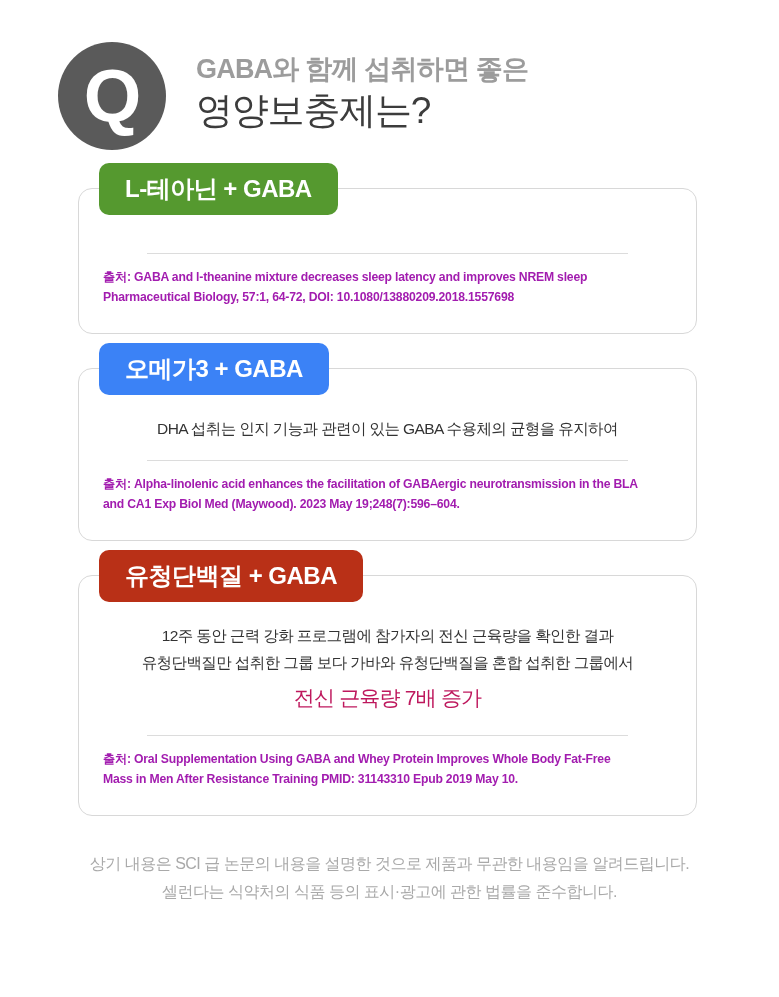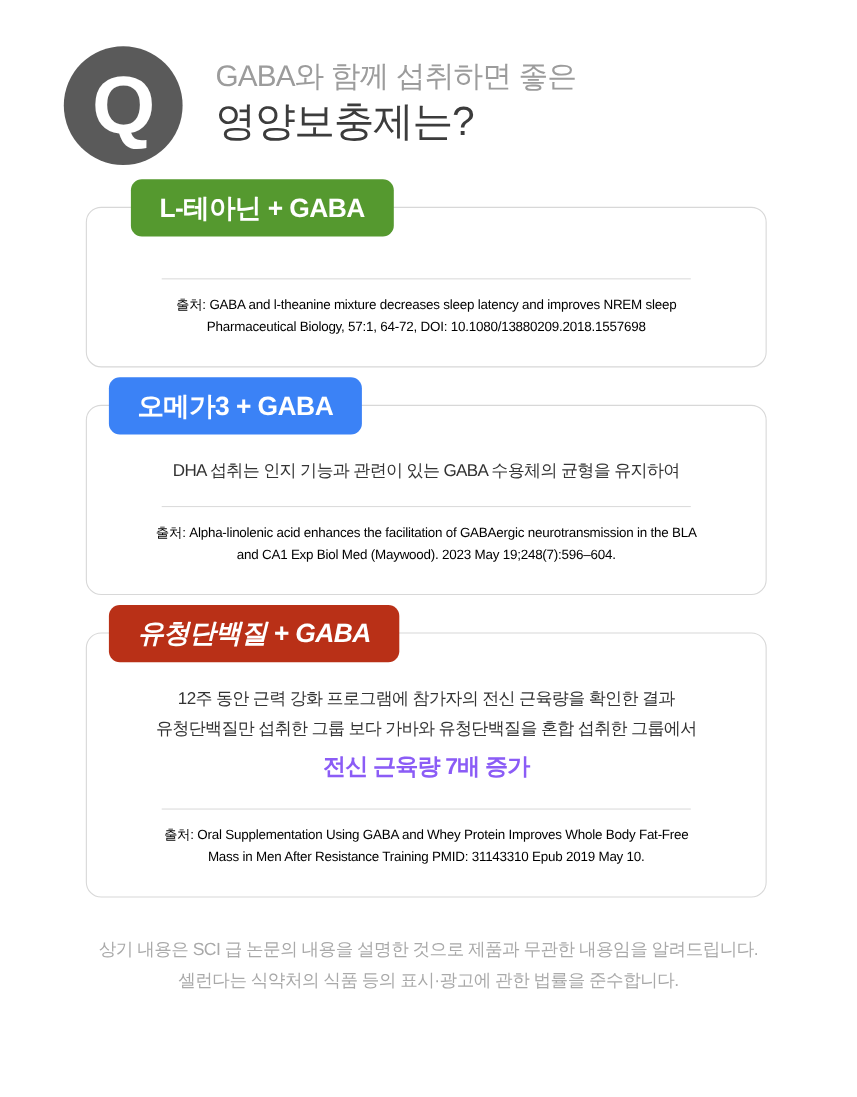--- a/index.html
+++ b/index.html
@@ -39,21 +39,21 @@
   }
   .header-text {
     margin-left: 30px;
     padding-bottom: 6px;
   }
   .header-line1 {
     font-size: 27px;
     color: #9c9c9c;
     letter-spacing: -0.8px;
     line-height: 1.25;
-    font-weight: 400;
+    font-weight: 700;
   }
   .header-line2 {
     font-size: 37px;
     color: #3c3c3c;
     font-weight: normal;
     letter-spacing: -1.2px;
     line-height: 1.22;
     margin-top: 2px;
   }
 
@@ -94,37 +94,38 @@
   .card-desc {
     font-size: 15.5px;
     color: #333333;
     line-height: 1.75;
     letter-spacing: -0.6px;
     font-weight: 500;
     text-align: center;
   }
   .card-desc .hl {
     font-size: 21px;
-    font-weight: bold;
-    color: #8b5cf6;
+    font-weight: normal;
+    color: #be185d;
     letter-spacing: -0.8px;
     display: inline-block;
     margin-top: 4px;
   }
   .divider {
     height: 1px;
     background: #dcdcdc;
     margin: 18px 44px 14px 44px;
   }
   .source {
     font-size: 12.2px;
-    color: #000000;
+    color: #a21caf;
     line-height: 1.6;
-    text-align: center;
+    text-align: left;
     letter-spacing: -0.2px;
+    font-weight: bold;
   }
   .source-indent {
     display: block;
   }
 
   
   .footer {
     text-align: center;
     margin-top: 6px;
     padding: 0 40px;
@@ -144,21 +145,21 @@
   <div class="q-circle">Q</div>
   <div class="header-text">
     <div class="header-line1">GABA와 함께 섭취하면 좋은</div>
     <div class="header-line2">영양보충제는?</div>
   </div>
 </div>
 
 <div class="cards">
 
   <div class="card">
-    <div class="card-tag" id="tag-0" style="background: rgb(85, 153, 47); margin-left: 20px;">L-테아닌 + GABA</div>
+    <div class="card-tag" id="tag-0" style="background: rgb(85, 153, 47);">L-테아닌 + GABA</div>
     <div class="card-body">
       <div class="divider"></div>
       <div class="source">
         <span class="source-indent">출처: GABA and l-theanine mixture decreases sleep latency and improves NREM sleep</span>
         <span class="source-indent">Pharmaceutical Biology, 57:1, 64-72, DOI: 10.1080/13880209.2018.1557698</span>
       </div>
     </div>
   </div>
 
   <div class="card">
@@ -169,21 +170,21 @@
       </div>
       <div class="divider"></div>
       <div class="source">
         <span class="source-indent">출처:  Alpha-linolenic acid enhances the facilitation of GABAergic neurotransmission in the BLA</span>
         <span class="source-indent">and CA1 Exp Biol Med (Maywood). 2023 May 19;248(7):596–604.</span>
       </div>
     </div>
   </div>
 
   <div class="card">
-    <div class="card-tag" id="tag-2" style="background: rgb(185, 48, 23); font-style: italic;">유청단백질 + GABA</div>
+    <div class="card-tag" id="tag-2" style="background: rgb(185, 48, 23);">유청단백질 + GABA</div>
     <div class="card-body">
       <div class="card-desc">
         <span>12주 동안 근력 강화 프로그램에 참가자의 전신 근육량을 확인한 결과</span><br>
         <span>유청단백질만 섭취한 그룹 보다 가바와 유청단백질을 혼합 섭취한 그룹에서</span><br>
         <span class="hl">전신 근육량 7배 증가</span>
       </div>
       <div class="divider"></div>
       <div class="source">
         <span class="source-indent">출처:  Oral Supplementation Using GABA and Whey Protein Improves Whole Body Fat-Free</span>
         <span class="source-indent">Mass in Men After Resistance Training PMID: 31143310 Epub 2019 May 10.</span>

